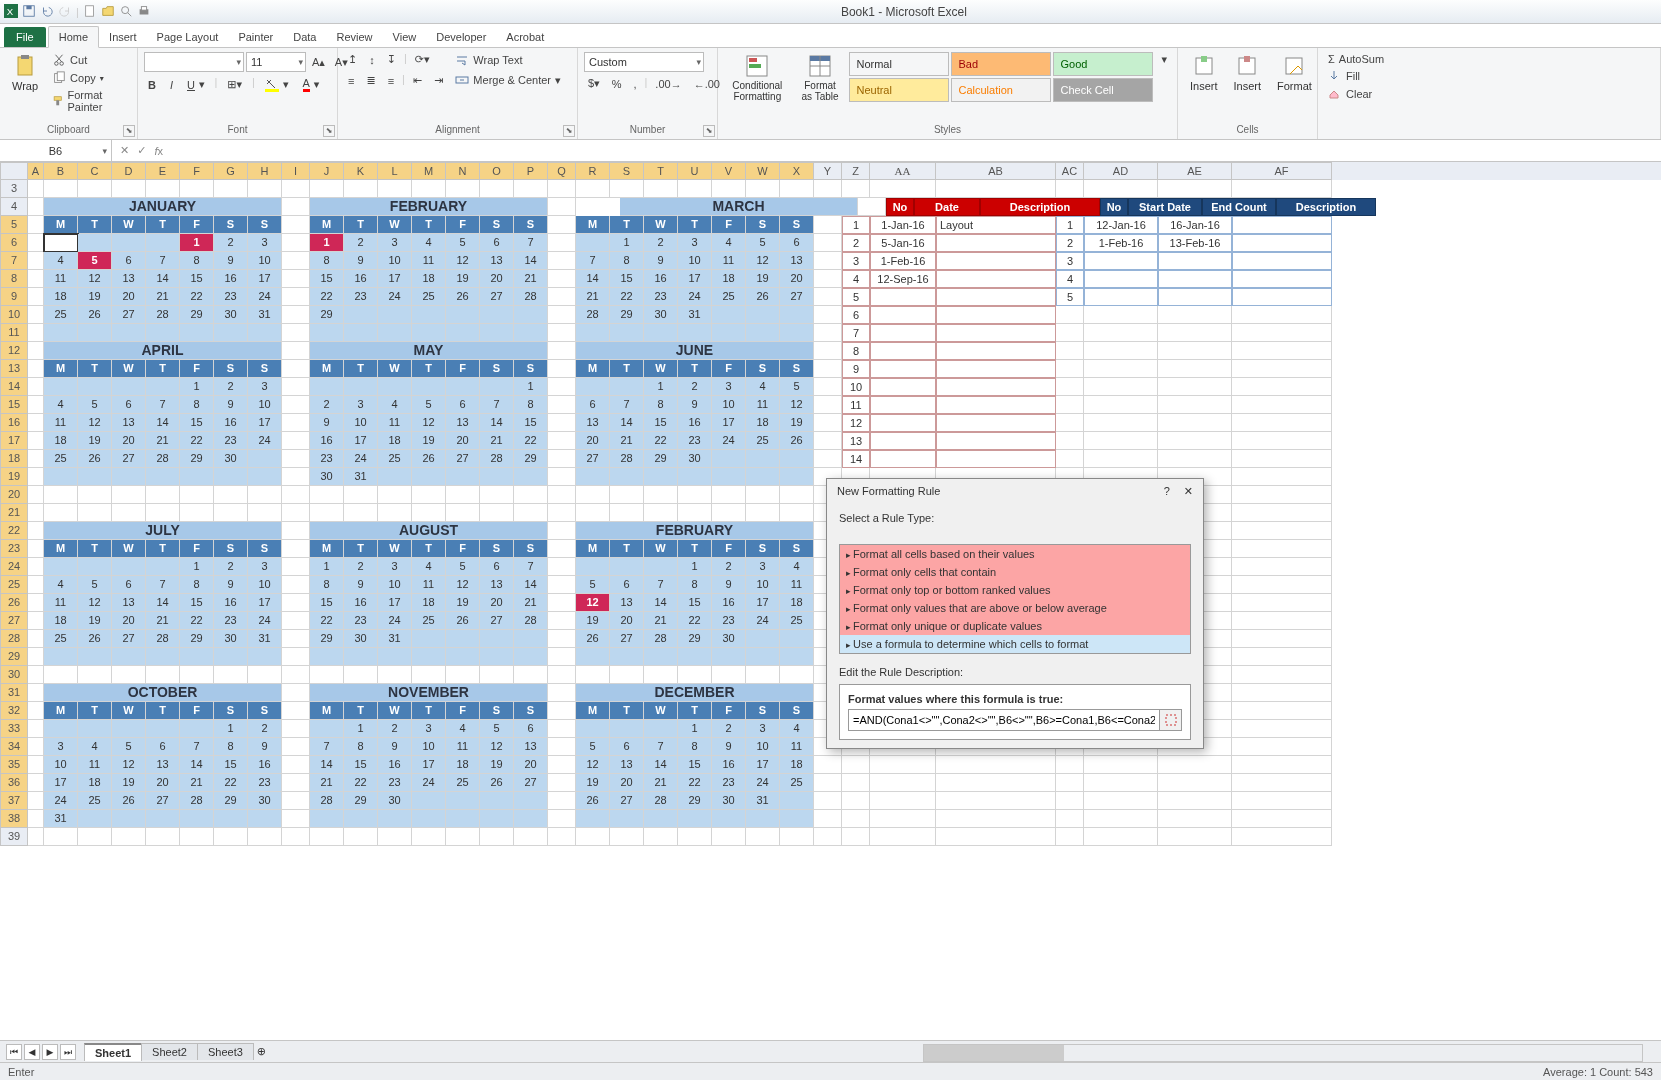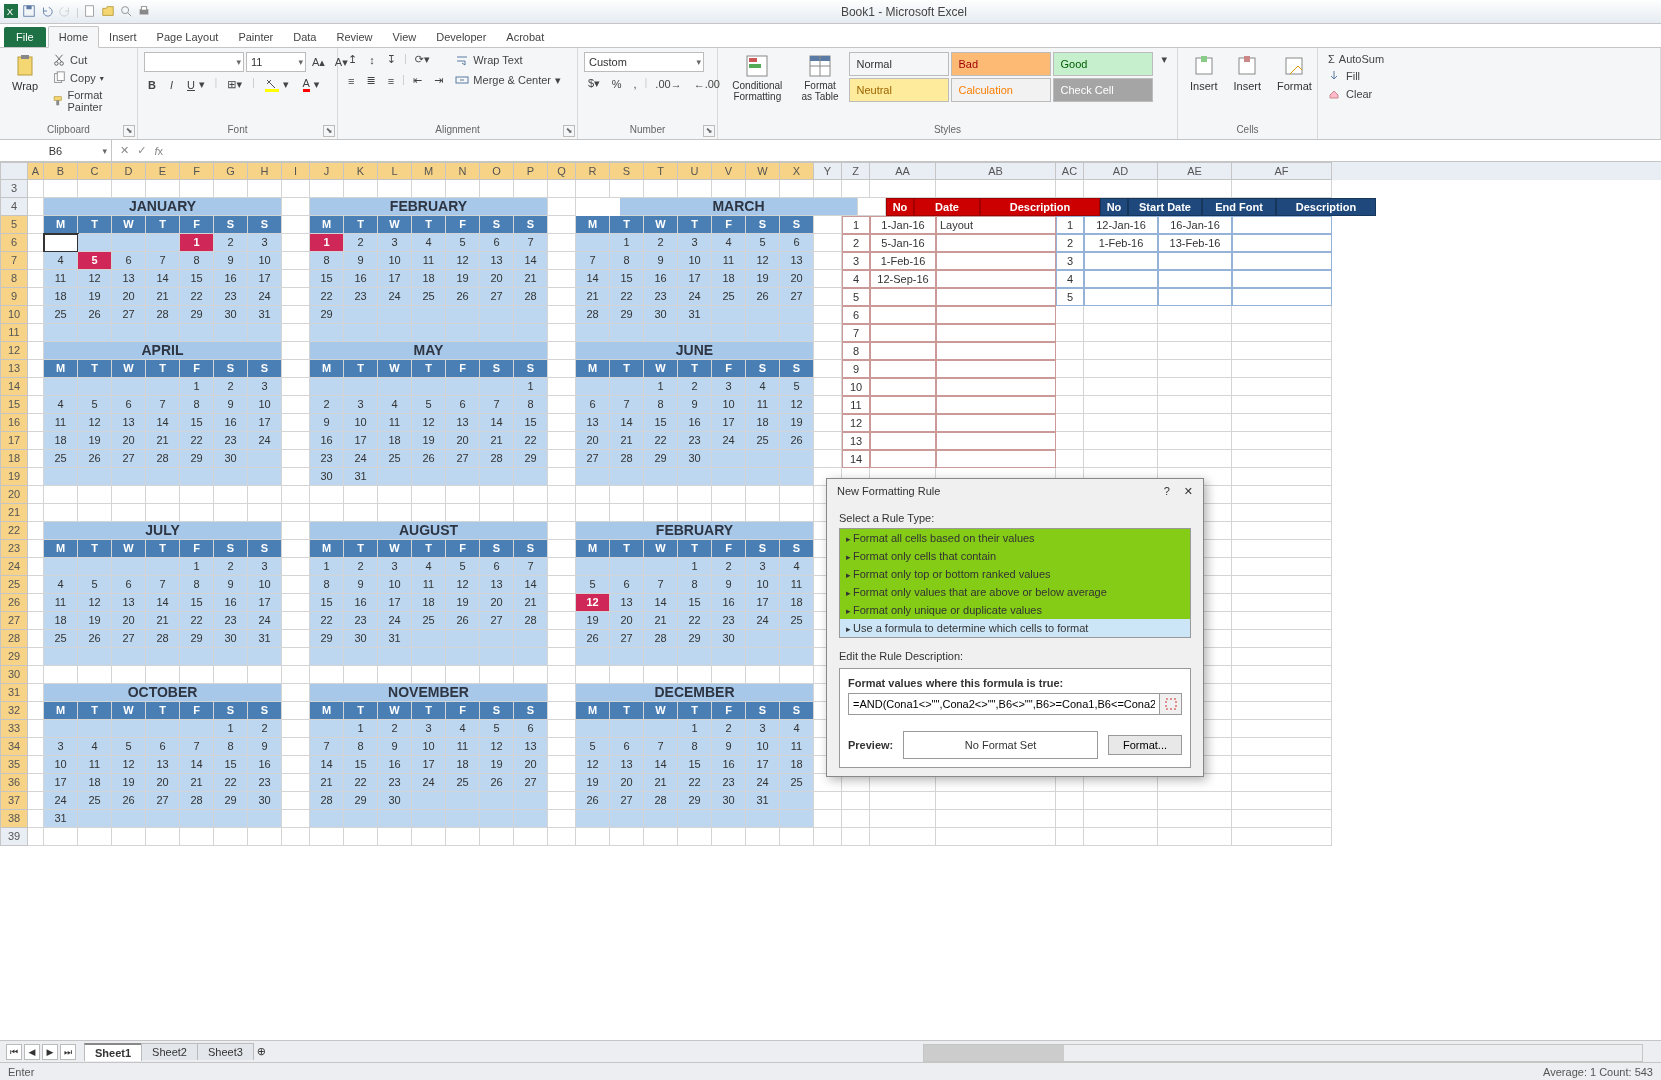--- a/index.html
+++ b/index.html
@@ -51,21 +51,21 @@
 .gap{background:#fff}
 .tbl-red-hdr{background:#cc0000;color:#fff;text-align:center;font-weight:bold;border:1px solid #a10000}
 .tbl-red-cell{background:#fff;border:1px solid #cc9999;text-align:center}
 .tbl-blue-hdr{background:#1f497d;color:#fff;text-align:center;font-weight:bold;border:1px solid #16365c}
 .tbl-blue-cell{background:#fff;border:1px solid #95b3d7;text-align:center}
 
 .dialog{position:absolute;left:826px;top:478px;width:378px;background:#f0f0f0;border:1px solid #888;box-shadow:3px 3px 10px rgba(0,0,0,.3)}
 .dialog .dtitle{display:flex;justify-content:space-between;padding:6px 10px;font-size:12px}
 .dialog .dclose{display:flex;gap:14px}
 .dialog .dbody{padding:8px 12px}
-.rulelist{border:1px solid #999;background:#84cc16;margin-top:4px}
+.rulelist{border:1px solid #999;background:#fca5a5;margin-top:20px}
 .ruleitem{padding:3px 6px;font-size:11px;cursor:pointer}
 .ruleitem.sel{background:#cde6f7}
 .ruleitem::before{content:"▸ ";font-size:9px}
 .editbox{border:1px solid #999;background:#fff;margin-top:6px;padding:8px}
 .formula-in{display:flex;margin-top:4px}
 .formula-in input{flex:1;border:1px solid #999;height:22px;padding:0 4px;font-size:11px}
 .formula-in .ref{width:22px;height:22px;border:1px solid #999;border-left:none;background:#f0f0f0;display:flex;align-items:center;justify-content:center}
 .preview-row{display:flex;align-items:center;gap:10px;margin-top:16px}
 .preview-box{flex:1;border:1px solid #999;height:28px;display:flex;align-items:center;justify-content:center;background:#fff}
 .dbtn{border:1px solid #999;background:#e8e8e8;padding:3px 14px;cursor:pointer;font-size:11px}
@@ -372,21 +372,21 @@
       <div class="ch sel" style="width: 28px;">Q</div>
       <div class="ch sel" style="width: 34px;">R</div>
       <div class="ch sel" style="width: 34px;">S</div>
       <div class="ch sel" style="width: 34px;">T</div>
       <div class="ch sel" style="width: 34px;">U</div>
       <div class="ch sel" style="width: 34px;">V</div>
       <div class="ch sel" style="width: 34px;">W</div>
       <div class="ch sel" style="width: 34px;">X</div>
       <div class="ch" style="width: 28px;">Y</div>
       <div class="ch" style="width: 28px;">Z</div>
-      <div class="ch" style="width: 66px;">AA</div>
+      <div class="ch" style="width: 66px; font-family: Liberation Serif, serif;">AA</div>
       <div class="ch" style="width: 120px;">AB</div>
       <div class="ch" style="width: 28px;">AC</div>
       <div class="ch" style="width: 74px;">AD</div>
       <div class="ch" style="width: 74px;">AE</div>
       <div class="ch" style="width: 100px;">AF</div>
     </div>
   <div class="rows" id="rows">
       <div class="rw">
         <div class="rh">3</div>
         <div class="cell gap" style="width: 16px;"></div>
@@ -429,21 +429,21 @@
         <div class="cell gap" style="width: 28px;"></div>
         <div class="cell month-title" style="width: 238px;">FEBRUARY</div>
         <div class="cell gap" style="width: 28px;"></div>
         <div class="cell month-title" style="width: 238px; margin-left: 44px;">MARCH</div>
         <div class="cell gap" style="width: 28px;"></div>
         <div class="cell tbl-red-hdr" style="width: 28px;">No</div>
         <div class="cell tbl-red-hdr" style="width: 66px;">Date</div>
         <div class="cell tbl-red-hdr" style="width: 120px;">Description</div>
         <div class="cell tbl-blue-hdr" style="width: 28px;">No</div>
         <div class="cell tbl-blue-hdr" style="width: 74px;">Start Date</div>
-        <div class="cell tbl-blue-hdr" style="width: 74px;">End Font</div>
+        <div class="cell tbl-blue-hdr" style="width: 74px;">End Count</div>
         <div class="cell tbl-blue-hdr" style="width: 100px;">Description</div>
       </div>
       <div class="rw">
         <div class="rh sel">5</div>
         <div class="cell gap" style="width: 16px;"></div>
         <div class="cell dayhdr" style="width: 34px;">M</div>
         <div class="cell dayhdr" style="width: 34px;">T</div>
         <div class="cell dayhdr" style="width: 34px;">W</div>
         <div class="cell dayhdr" style="width: 34px;">T</div>
         <div class="cell dayhdr" style="width: 34px;">F</div>
@@ -1635,25 +1635,20 @@
     <div class="editbox">
       <div style="font-weight:bold">Format values where this formula is true:</div>
       <div class="formula-in">
         <input value="=AND(Cona1&lt;&gt;&quot;&quot;,Cona2&lt;&gt;&quot;&quot;,B6&lt;&gt;&quot;&quot;,B6&gt;=Cona1,B6&lt;=Cona2)" style="">
         <div class="ref">
             <svg width="14" height="14">
               <rect x="2" y="2" width="10" height="10" fill="none" stroke="#c33" stroke-dasharray="2"></rect>
             </svg>
           </div>
       </div>
-      <div class="preview-row">
-        <span style="font-weight:bold">Preview:</span>
-        <div class="preview-box">No Format Set</div>
-        <button class="dbtn">Format...</button>
-      </div>
     </div>
   </div>
 </div>
 
 <div class="sheet-tabs">
   <div class="nav-arrows">
     <span>⏮</span>
     <span>◀</span>
     <span>▶</span>
     <span>⏭</span>

